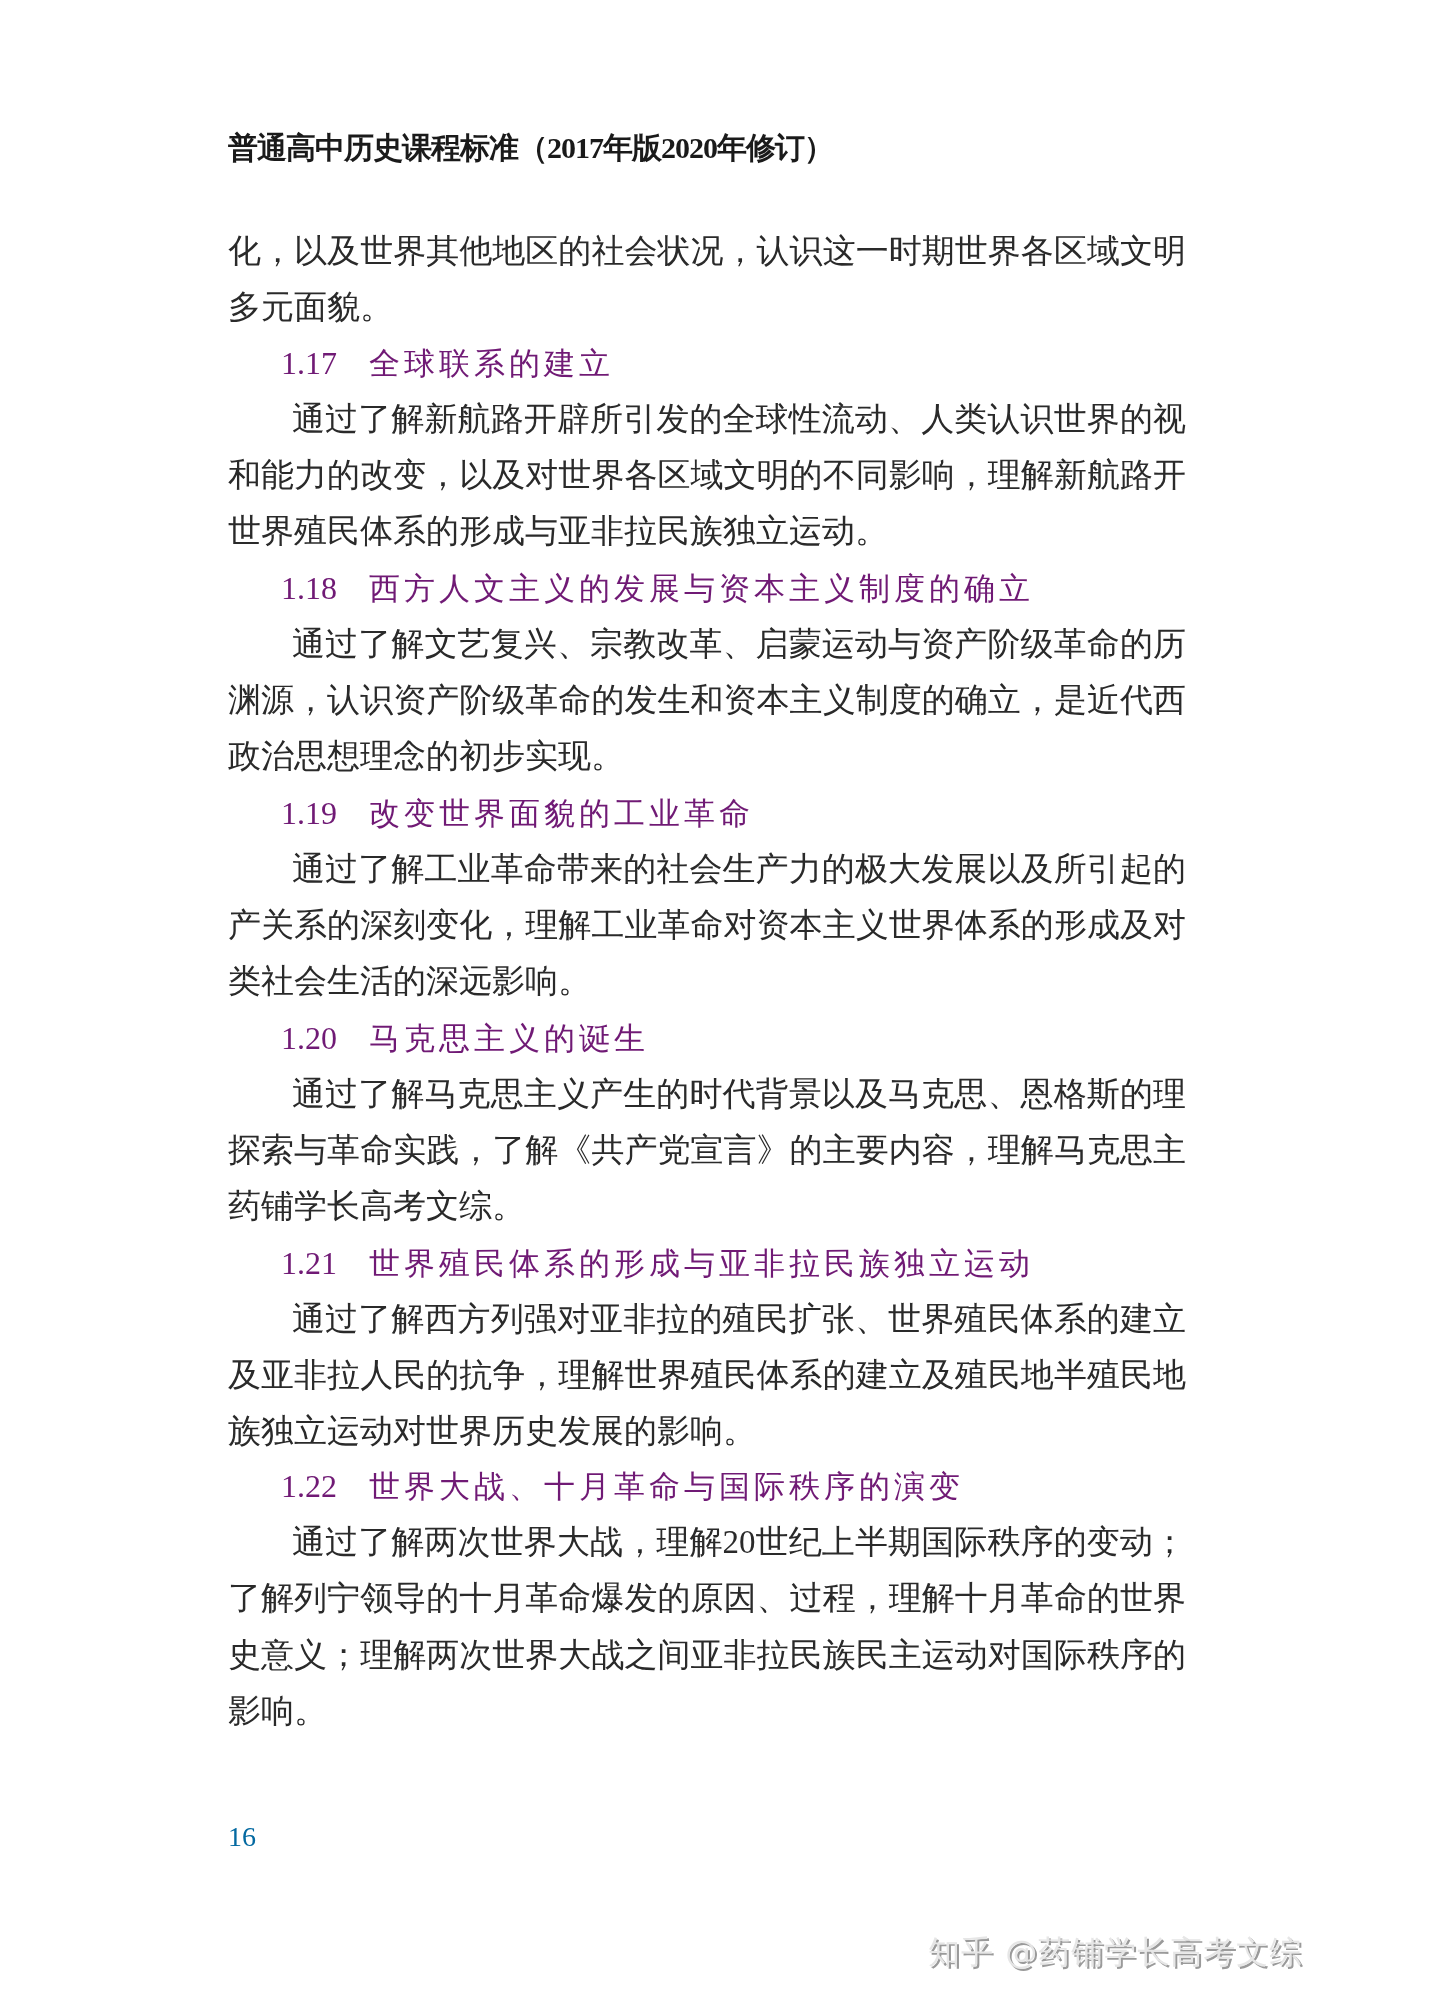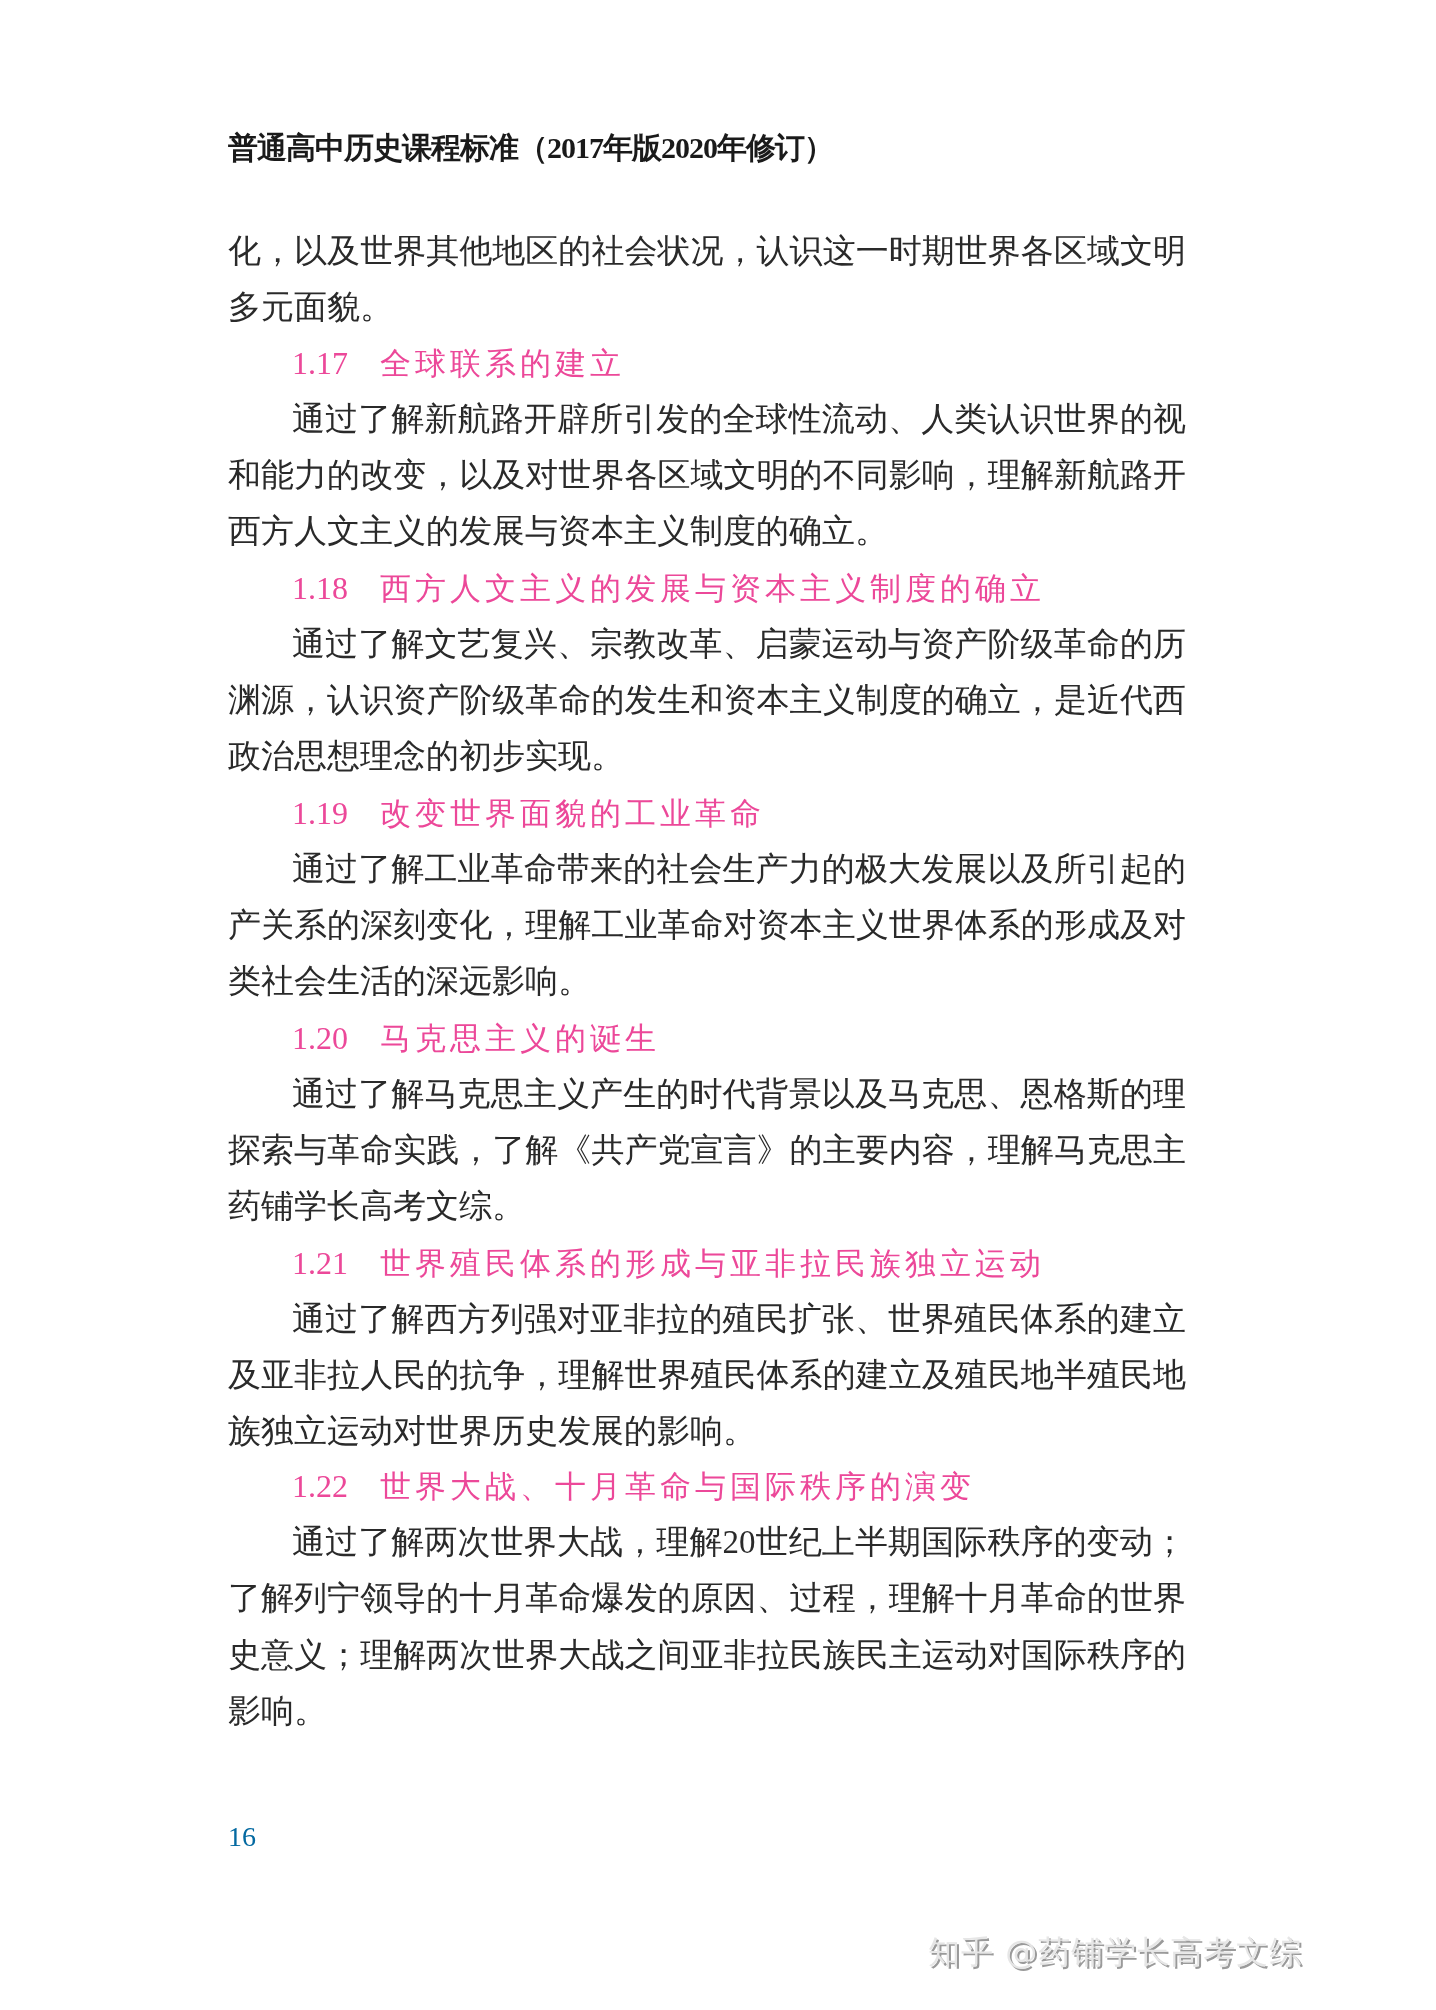--- a/index.html
+++ b/index.html
@@ -50,26 +50,26 @@
     text-align-last: justify;
     white-space: normal;
     overflow: hidden;
   }
   .line.indent {
     left: 292px;
     width: 894px;
   }
   .heading {
     position: absolute;
-    left: 292px;
+    left: 281px;
     height: 44px;
     font-size: 31px;
     line-height: 44px;
     white-space: nowrap;
-    color: #ec4899;
+    color: #701a75;
   }
   .heading .num {
     display: inline-block;
     width: 88px;
     font-family: "Liberation Serif", serif;
     font-size: 32px;
   }
   .heading .title {
     letter-spacing: 4px;
     font-family: "DejaVu Serif", serif;
@@ -105,21 +105,21 @@
   <div class="running-header">普通高中历史课程标准（2017年版2020年修订）</div>
 
   <div class="line full" style="top:229px;">化​，​以​及​世​界​其​他​地​区​的​社​会​状​况​，​认​识​这​一​时​期​世​界​各​区​域​文​明​的</div>
   <div class="line" style="top:285px;">多元面貌。</div>
 
   <div class="heading" style="top:341px;">
     <span class="num">1.17</span><span class="title">全球联系的建立</span>
   </div>
   <div class="line full indent" style="top:397px;">通​过​了​解​新​航​路​开​辟​所​引​发​的​全​球​性​流​动​、​人​类​认​识​世​界​的​视​野</div>
   <div class="line full" style="top:453px;">和​能​力​的​改​变​，​以​及​对​世​界​各​区​域​文​明​的​不​同​影​响​，​理​解​新​航​路​开​辟</div>
-  <div class="line" style="top:509px;">西方人文主义的发展与资本主义制度的确立。</div>
+  <div class="line" style="top:509px;">世界殖民体系的形成与亚非拉民族独立运动。</div>
 
   <div class="heading" style="top:566px;">
     <span class="num">1.18</span><span class="title">西方人文主义的发展与资本主义制度的确立</span>
   </div>
   <div class="line full indent" style="top:622px;">通​过​了​解​文​艺​复​兴​、​宗​教​改​革​、​启​蒙​运​动​与​资​产​阶​级​革​命​的​历​史</div>
   <div class="line full" style="top:678px;">渊​源​，​认​识​资​产​阶​级​革​命​的​发​生​和​资​本​主​义​制​度​的​确​立​，​是​近​代​西​方</div>
   <div class="line" style="top:734px;">政治思想理念的初步实现。</div>
 
   <div class="heading" style="top:791px;">
     <span class="num">1.19</span><span class="title">改变世界面貌的工业革命</span>

